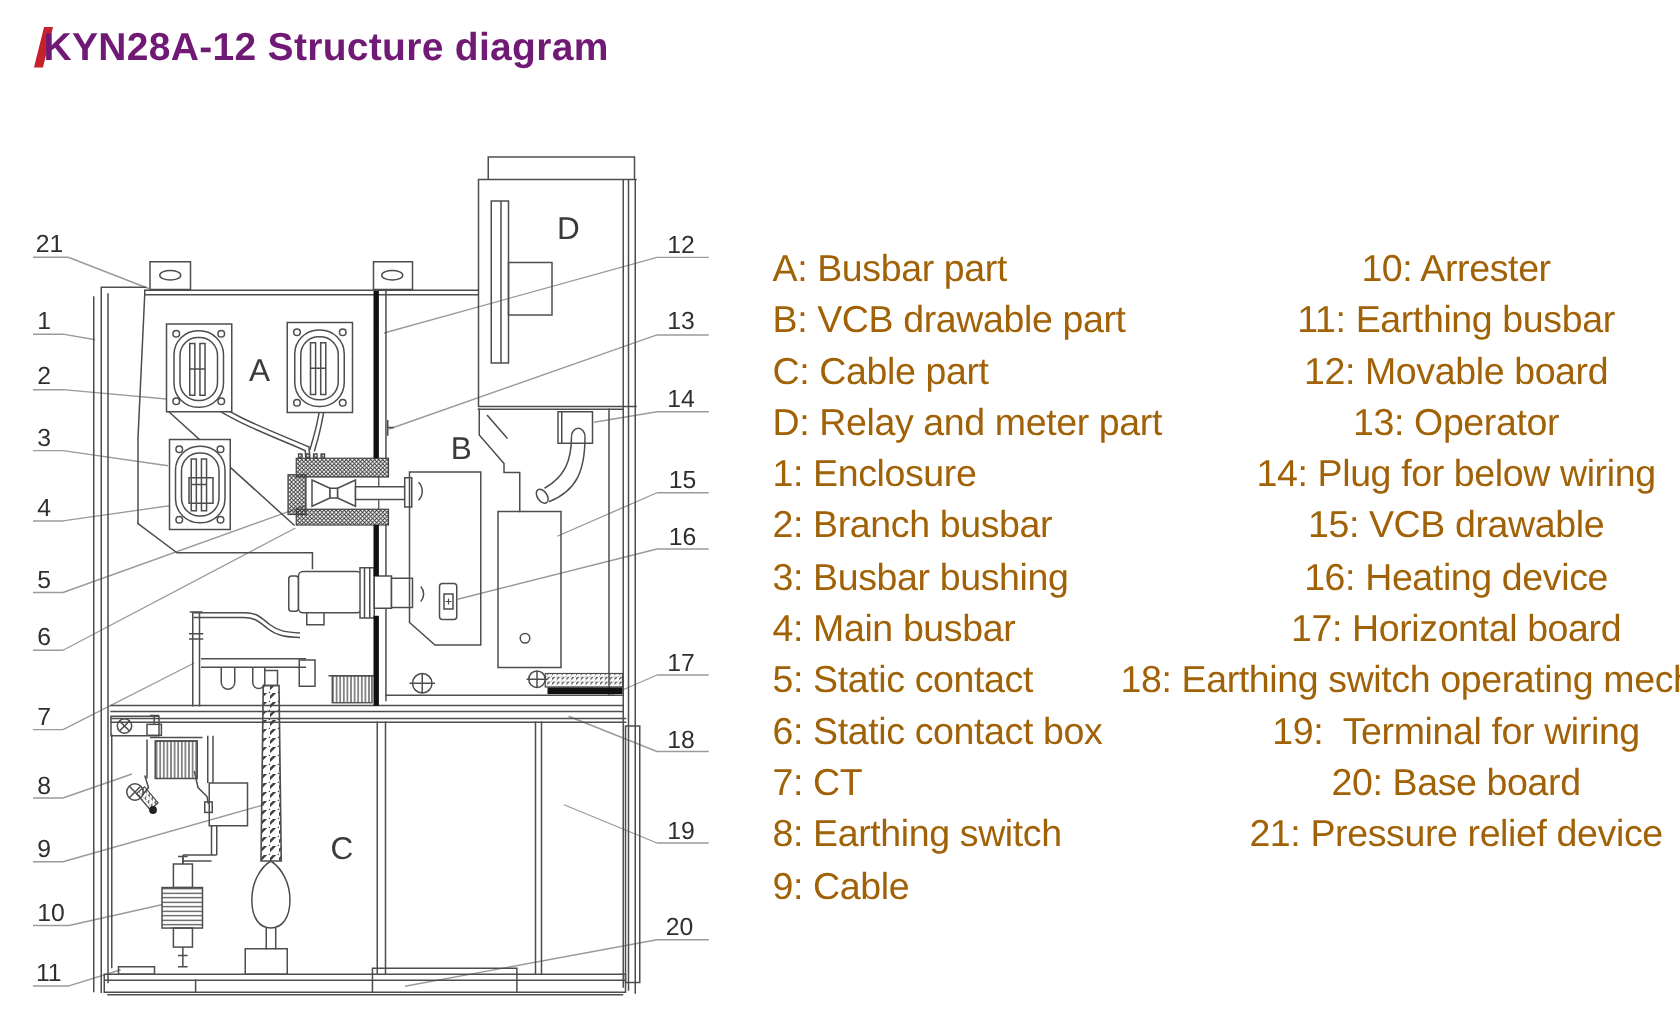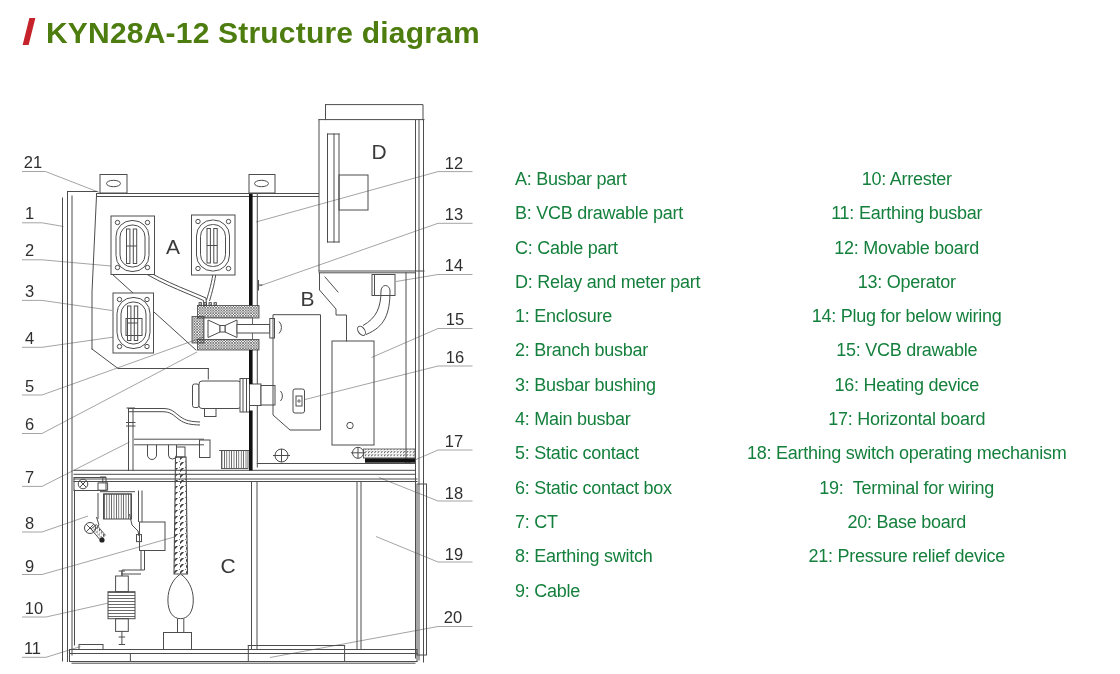--- a/index.html
+++ b/index.html
@@ -1,19 +1,19 @@
 <!DOCTYPE html>
 <html><head>
 <meta charset="utf-8">
 <style>
 html,body{margin:0;padding:0;width:1120px;height:674px;background:#fff;overflow:hidden;}
 body{font-family:"Liberation Sans",sans-serif;position:relative;}
-.title{position:absolute;left:46px;top:16px;font-size:30px;font-weight:bold;color:#4d7c0f;letter-spacing:0.2px;}
+.title{position:absolute;left:29px;top:16px;font-size:26px;font-weight:bold;color:#701a75;letter-spacing:0.2px;}
 .slash{position:absolute;left:26px;top:18px;width:6px;height:27px;background:#c5222b;transform:skewX(-14deg);}
-.leg{position:absolute;font-size:18px;color:#15803d;line-height:34.3px;white-space:pre;letter-spacing:-0.25px;}
+.leg{position:absolute;font-size:25px;color:#a16207;line-height:34.3px;white-space:pre;letter-spacing:-0.25px;}
 svg{position:absolute;left:0;top:0;}
 </style>
 </head>
 <body>
 <div class="slash"></div>
 <div class="title">KYN28A-12 Structure diagram</div>
 <div class="leg" style="left:515px;top:162px;">A: Busbar part
 B: VCB drawable part
 C: Cable part
 D: Relay and meter part

